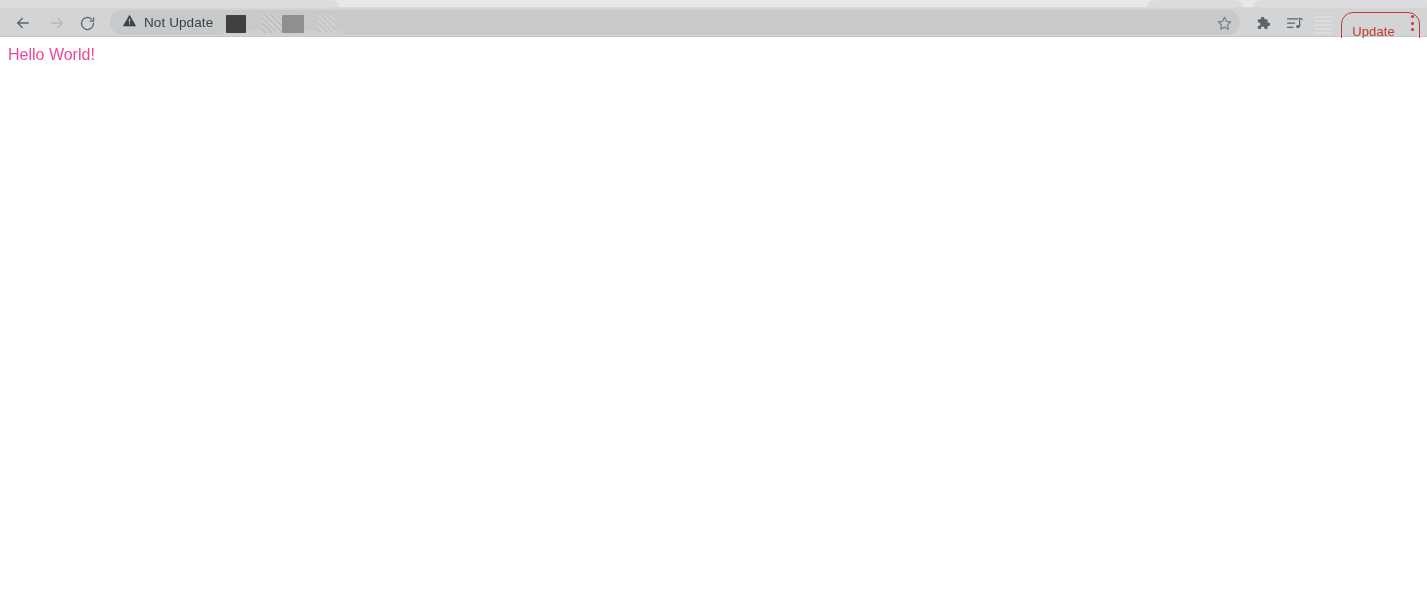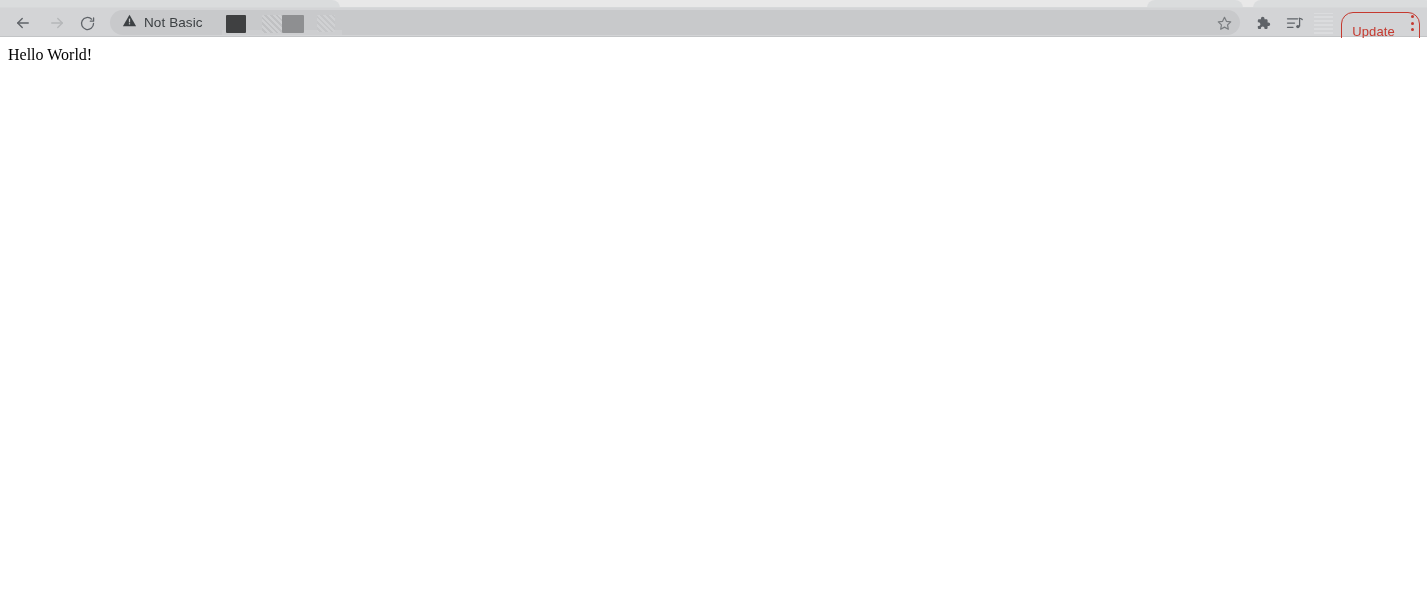--- a/index.html
+++ b/index.html
@@ -211,24 +211,24 @@
     top: 38px;
     width: 1427px;
     height: 499px;
     background: #ffffff;
     overflow: hidden;
   }
   .page-text {
     position: absolute;
     left: 8px;
     top: 8px;
-    font-family: Liberation Serif, serif;
+    font-family: Liberation Sans, sans-serif;
     font-size: 16px;
     line-height: 18px;
-    color: #000000;
+    color: #ec4899;
     white-space: pre;
   }
 
   
   .caption-bar {
     position: absolute;
     left: 0;
     top: 537px;
     width: 1427px;
     height: 59px;
@@ -290,21 +290,21 @@
     <div class="omnibox">
       <div class="omnibox-inner">
         <div class="sec-warn">
           <span class="warn-icon">
             <svg width="15" height="15" viewBox="0 0 24 24" fill="#3c4043">
               <path d="M12 2.6 1.4 21h21.2L12 2.6z"></path>
               <rect x="11" y="9" width="2" height="6" fill="#c8c9cb"></rect>
               <rect x="11" y="16.3" width="2" height="2" fill="#c8c9cb"></rect>
             </svg>
           </span>
-          <span class="warn-text">Not Basic</span>
+          <span class="warn-text">Not Update</span>
         </div>
 
         <div class="redact-smear"></div>
         <div class="redact r1"></div>
         <div class="redact r2"></div>
         <div class="redact r3"></div>
         <div class="redact r4"></div>
       </div>
     </div>
 

